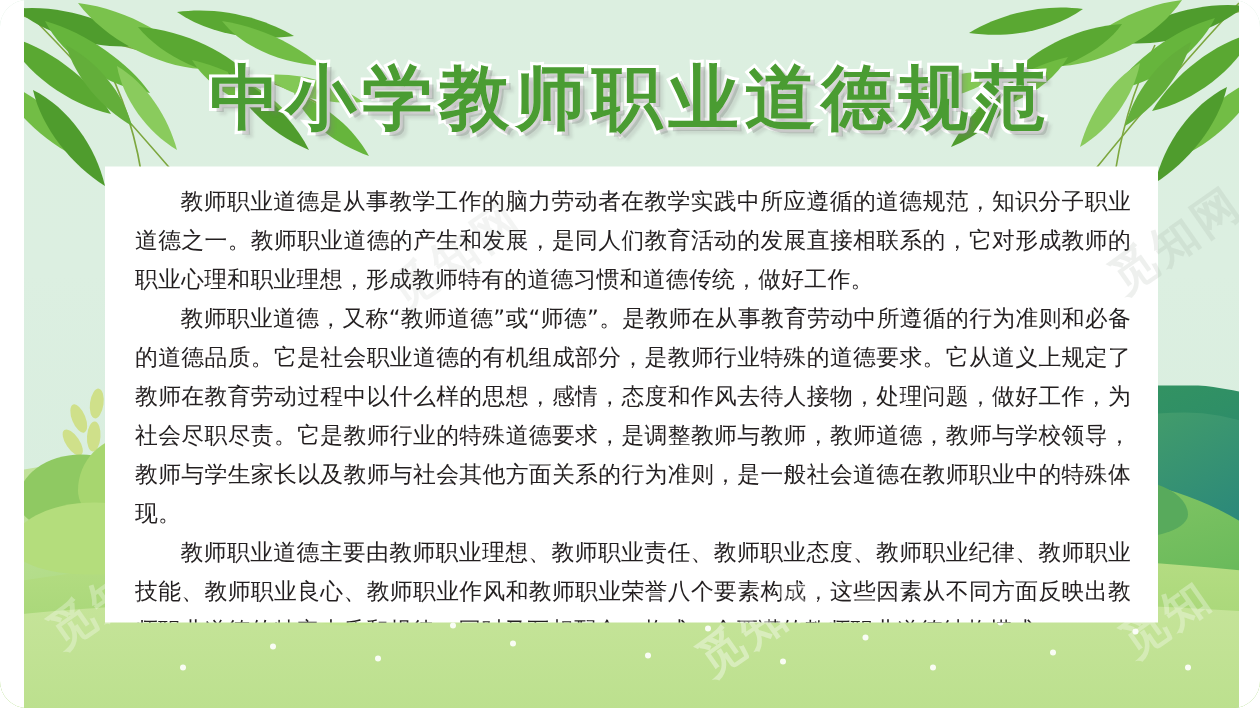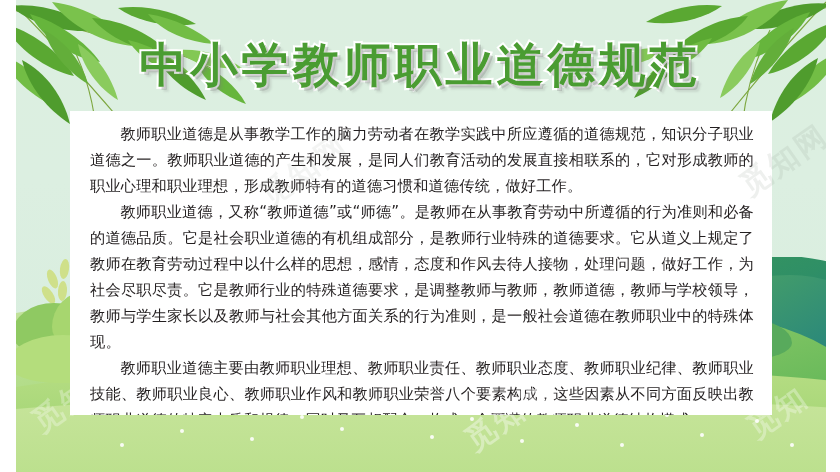--- a/index.html
+++ b/index.html
@@ -9,20 +9,21 @@
   }
   body {
     font-family: "DejaVu Sans", "Liberation Sans", sans-serif;
   }
   #poster {
     position: relative;
     width: 840px;
     height: 472px;
     overflow: hidden;
     background: #dff0e3;
+    border-radius: 18px;
   }
 
   
   .sky {
     position: absolute;
     left: 0; top: 0;
     width: 840px; height: 330px;
     background: linear-gradient(180deg, #dcefe0 0%, #dcefe1 55%, #d9eedf 100%);
   }
 

